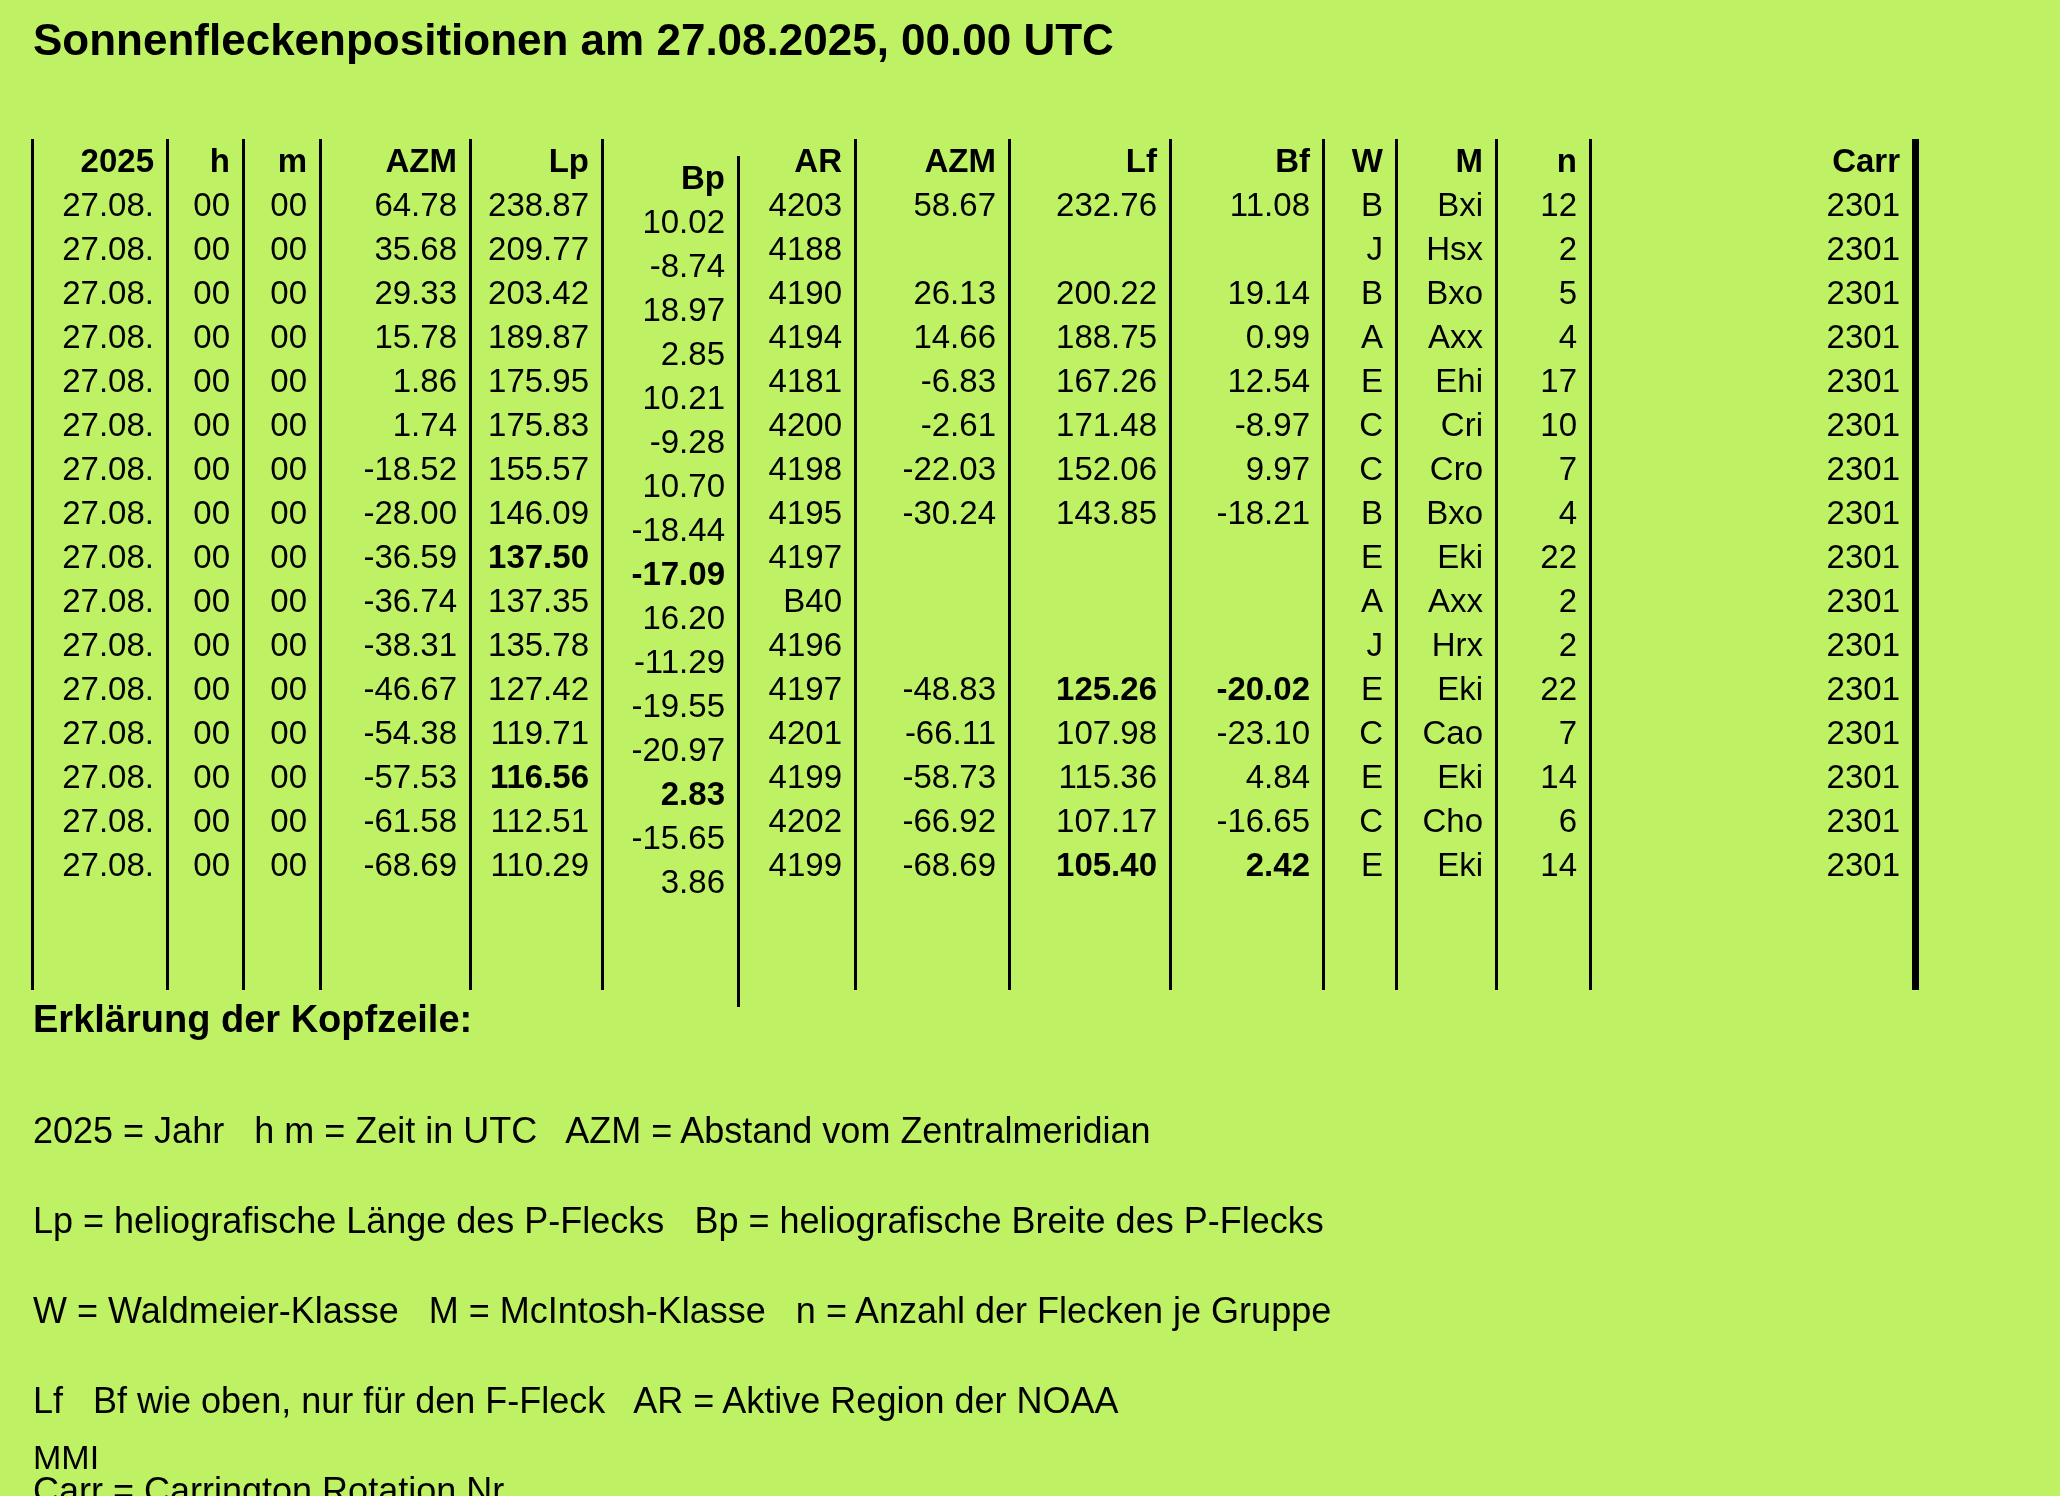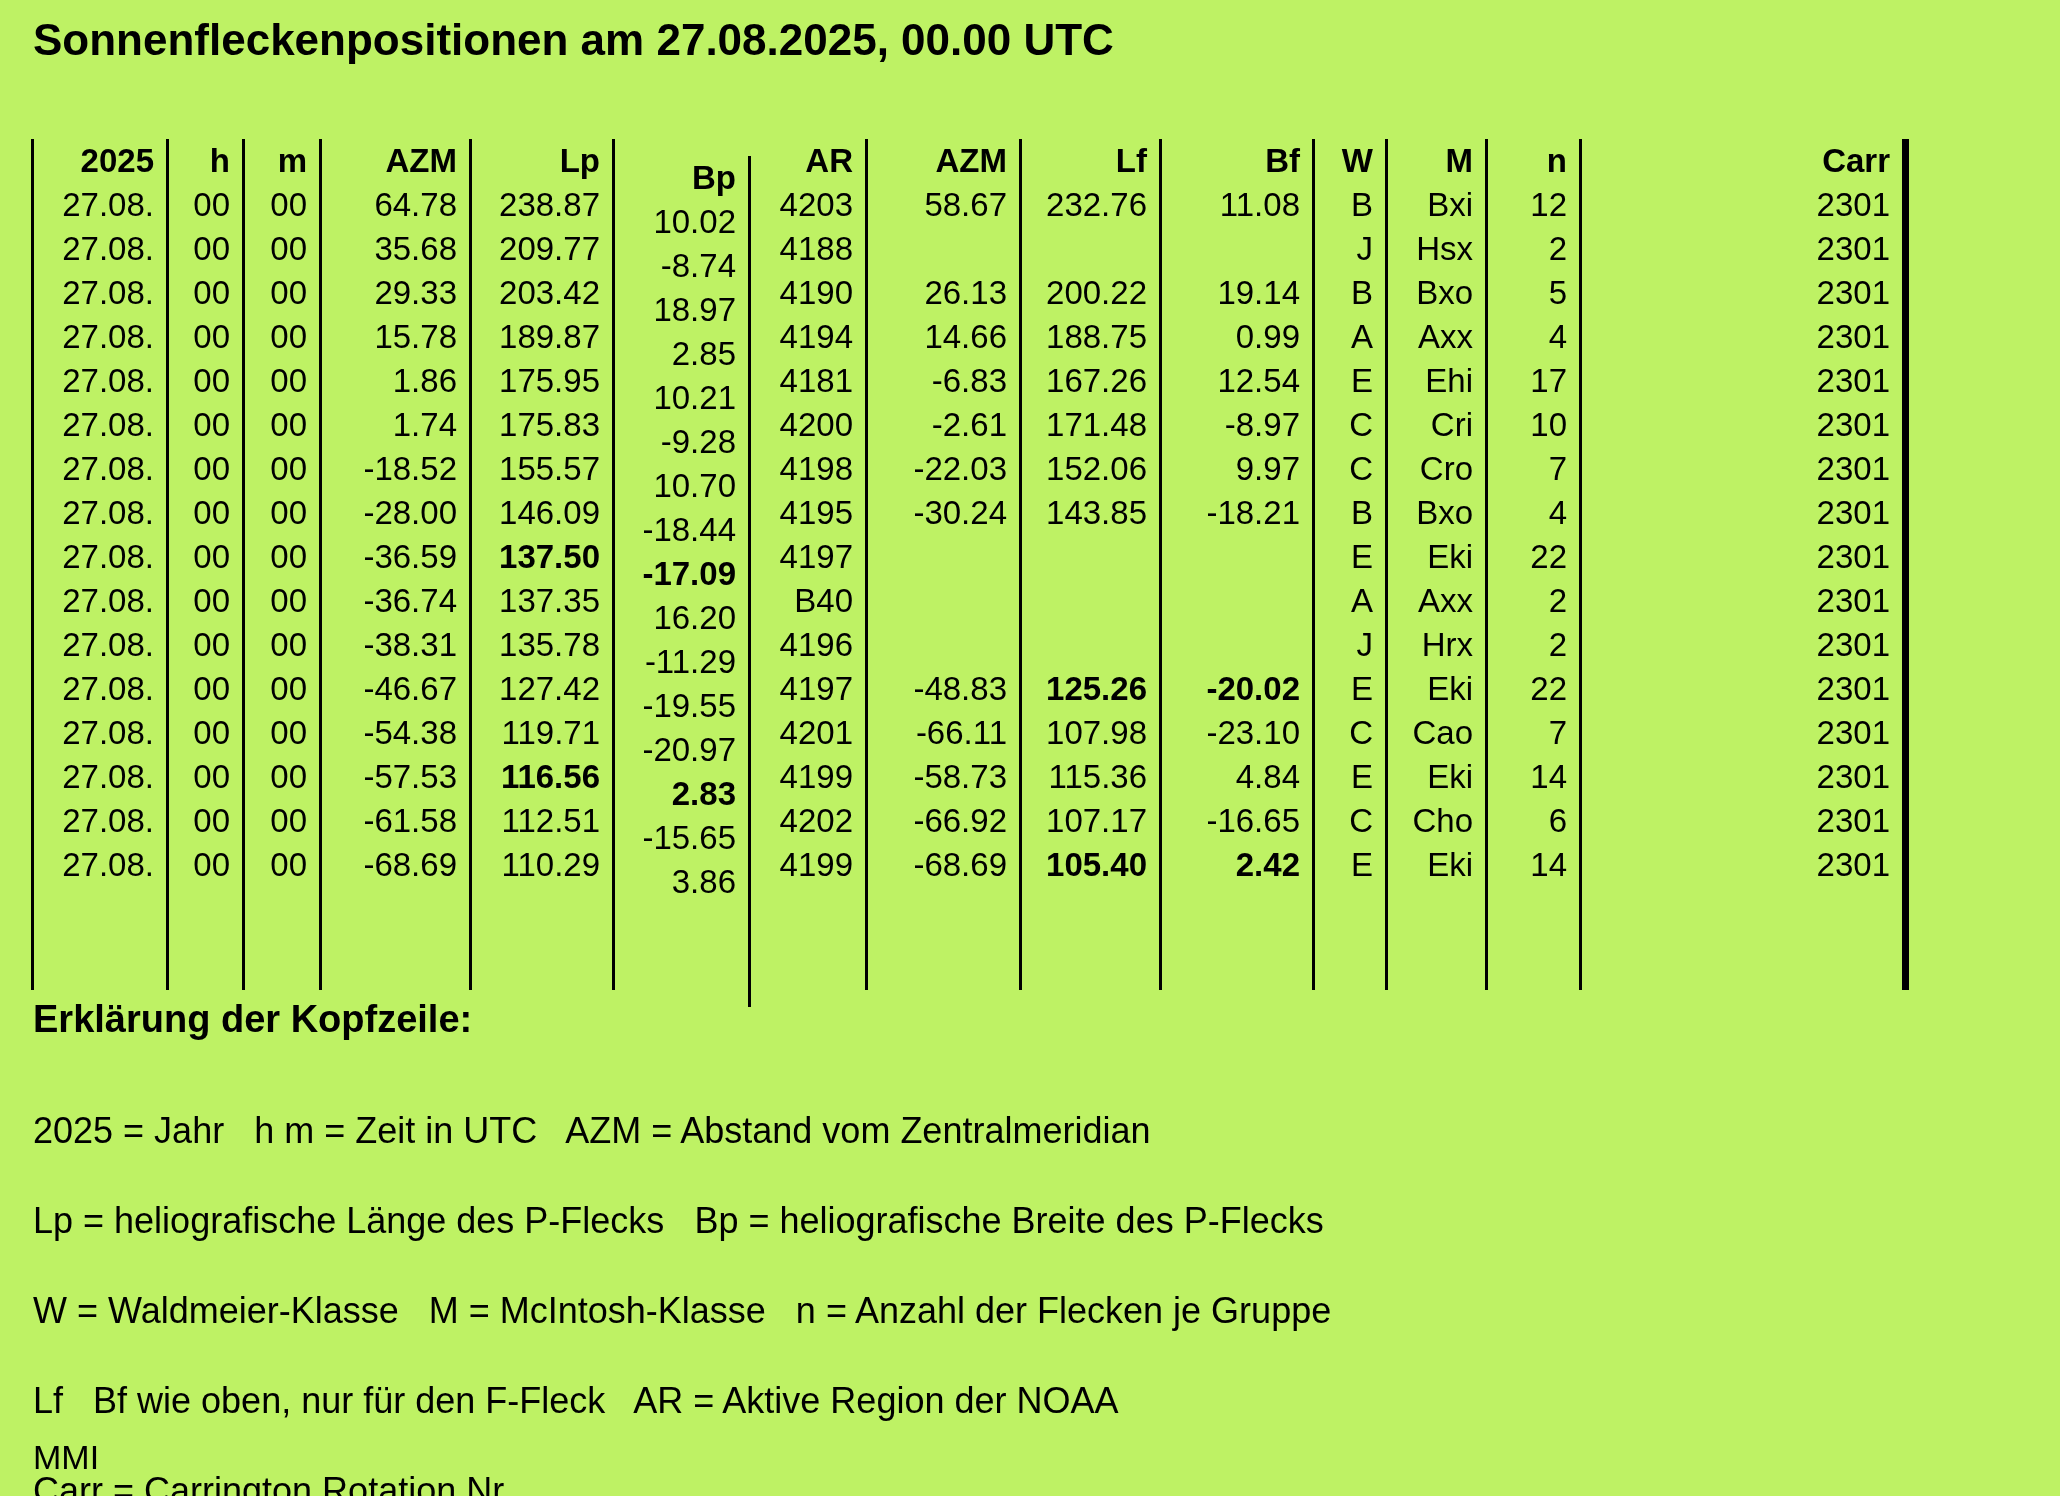--- a/index.html
+++ b/index.html
@@ -119,21 +119,21 @@
         <div class="cell">-28.00</div>
         <div class="cell">-36.59</div>
         <div class="cell">-36.74</div>
         <div class="cell">-38.31</div>
         <div class="cell">-46.67</div>
         <div class="cell">-54.38</div>
         <div class="cell">-57.53</div>
         <div class="cell">-61.58</div>
         <div class="cell">-68.69</div>
       </div>
-      <div class="col" style="width: 143px;">
+      <div class="col" style="width: 132px;">
         <div class="cell hdr">Lp</div>
         <div class="cell">238.87</div>
         <div class="cell">209.77</div>
         <div class="cell">203.42</div>
         <div class="cell">189.87</div>
         <div class="cell">175.95</div>
         <div class="cell">175.83</div>
         <div class="cell">155.57</div>
         <div class="cell">146.09</div>
         <div class="cell b">137.50</div>
@@ -195,21 +195,21 @@
         <div class="cell">-30.24</div>
         <div class="cell"></div>
         <div class="cell"></div>
         <div class="cell"></div>
         <div class="cell">-48.83</div>
         <div class="cell">-66.11</div>
         <div class="cell">-58.73</div>
         <div class="cell">-66.92</div>
         <div class="cell">-68.69</div>
       </div>
-      <div class="col" style="width: 140px;">
+      <div class="col" style="width: 140px; margin-left: 21px;">
         <div class="cell hdr">Lf</div>
         <div class="cell">232.76</div>
         <div class="cell"></div>
         <div class="cell">200.22</div>
         <div class="cell">188.75</div>
         <div class="cell">167.26</div>
         <div class="cell">171.48</div>
         <div class="cell">152.06</div>
         <div class="cell">143.85</div>
         <div class="cell"></div>

